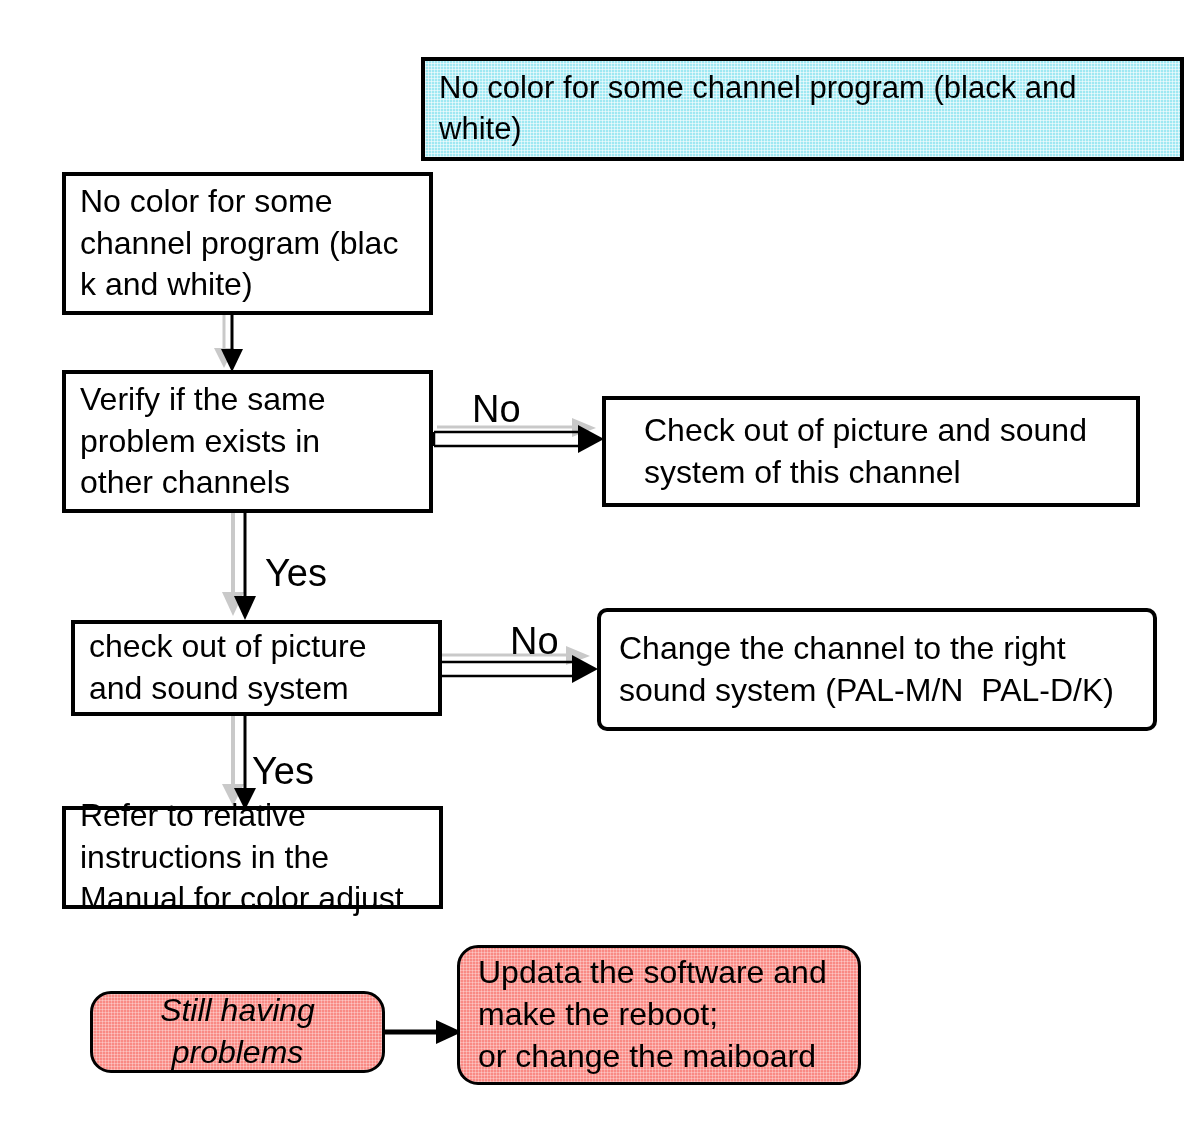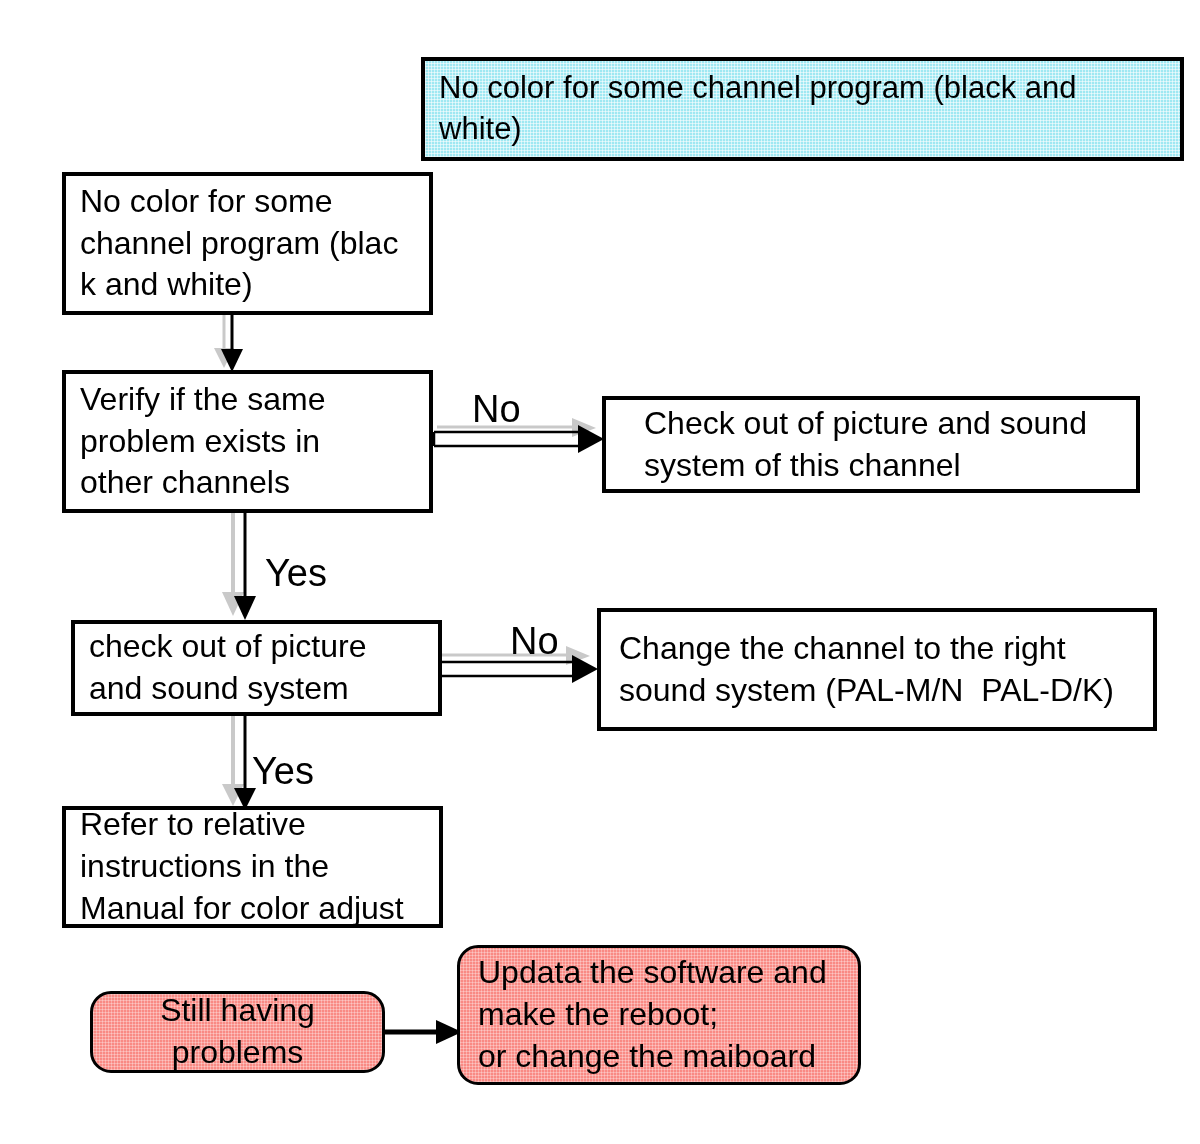--- a/index.html
+++ b/index.html
@@ -41,21 +41,21 @@
       repeating-linear-gradient(0deg, rgba(255,255,255,.55) 0 1px, rgba(0,0,0,0) 1px 3px),
       repeating-linear-gradient(90deg, rgba(255,255,255,.55) 0 1px, rgba(0,0,0,0) 1px 3px);
   }
   .node.red {
     background-color: #f98a84;
     background-image:
       repeating-linear-gradient(0deg, rgba(255,255,255,.30) 0 1px, rgba(0,0,0,0) 1px 3px),
       repeating-linear-gradient(90deg, rgba(255,255,255,.30) 0 1px, rgba(0,0,0,0) 1px 3px);
     border-radius: 21px;
   }
-  .node.center { text-align: center; align-items: center; }
+  .node.center { text-align: center; align-items: center; font-style: italic; }
   .node .txt { display: block; width: 100%; }
   .node.overflow .txt { white-space: pre; }
 
   
   .edge-label {
     position: absolute;
     font-size: 38px;
     line-height: 1;
     color: #000;
     white-space: nowrap;
@@ -130,36 +130,36 @@
 channel program (blac
 k and white)</span>
   </div>
 
   <div class="node" style="left:62px; top:370px; width:371px; height:143px;">
     <span class="txt">Verify if the same
 problem exists in
 other channels</span>
   </div>
 
-  <div class="node" style="left:602px; top:396px; width:538px; height:97px; padding-left:38px;">
+  <div class="node" style="left:602px; top:396px; width:538px; height:111px; padding-left:38px;">
     <span class="txt">Check out of picture and sound
 system of this channel</span>
   </div>
 
   <div class="node" style="left:62px; top:620px; width:371px; height:96px;margin-left:9px;">
     <span class="txt">check out of picture
 and sound system</span>
   </div>
 
-  <div class="node overflow" style="left:597px; top:608px; width:560px; height:123px; padding-left:18px;">
+  <div class="node overflow" style="left:597px; top:608px; width:560px; height:123px; padding-left:18px;border-radius:10px;">
     <span class="txt">Change the channel to the right
 sound system (PAL-M/N  PAL-D/K)</span>
   </div>
 
-  <div class="node" style="left:62px; top:806px; width:381px; height:122px;">
+  <div class="node" style="left:62px; top:806px; width:381px; height:103px;">
     <span class="txt">Refer to relative
 instructions in the
 Manual for color adjust</span>
   </div>
 
   <div class="node red center" style="left:90px; top:991px; width:295px; height:82px; border-width:3px;">
     <span class="txt">Still having
 problems</span>
   </div>
 

